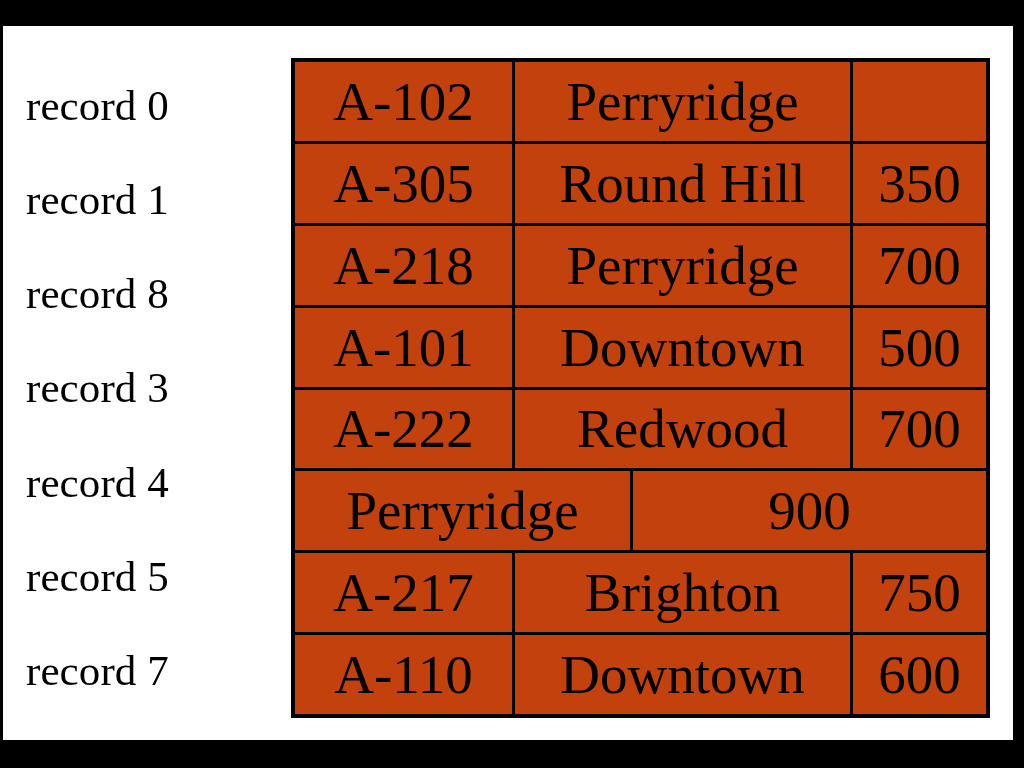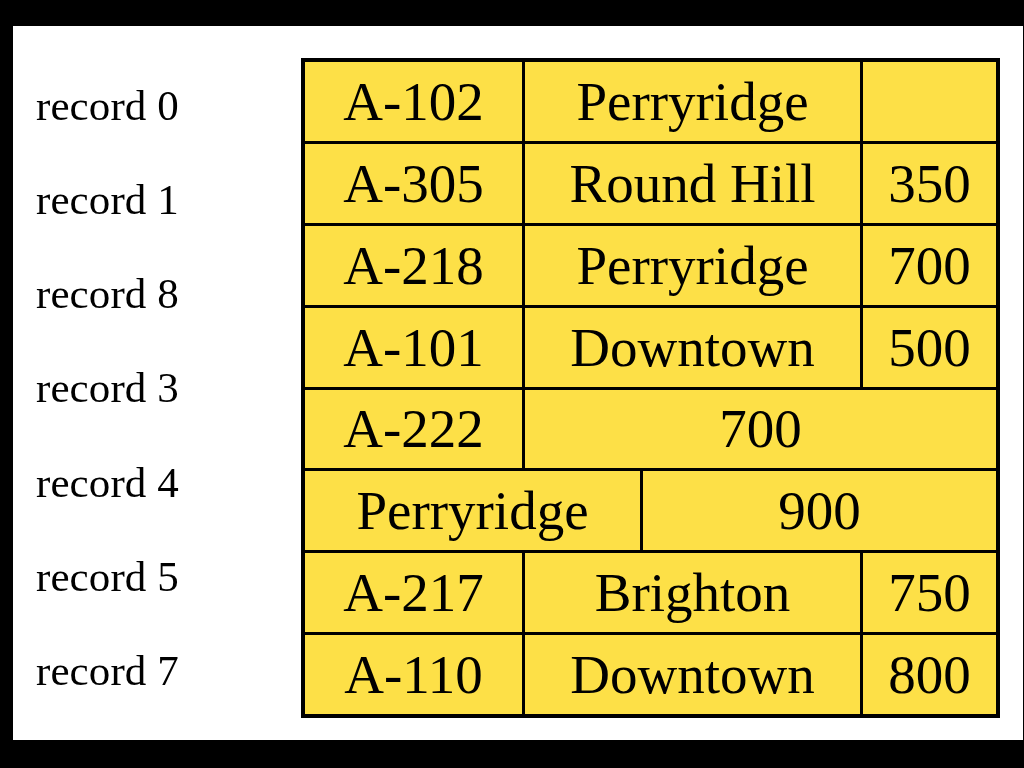--- a/index.html
+++ b/index.html
@@ -19,21 +19,21 @@
   
   #slide-frame {
     position: absolute;
     left: 0; top: 0;
     width: 1024px;
     height: 768px;
     background: #000000;
   }
   #slide-canvas {
     position: absolute;
-    left: 13px;
+    left: 3px;
     top: 26px;
     width: 1010px;
     height: 714px;
     background: #ffffff;
   }
 
   
   #record-labels {
     position: absolute;
     left: 23px;           
@@ -65,21 +65,21 @@
     border: 4px solid #000000;
     background: #e7e7e7;
     display: flex;
     flex-direction: column;
   }
   .record-row {
     flex: 1 1 0;
     display: flex;
     flex-direction: row;
     border-bottom: 3px solid #000000;
-    background: #fde047;
+    background: #c2410c;
     min-height: 0;
   }
   .record-row:last-child {
     border-bottom: none;
     text-align: right;
   }
   .cell {
     display: flex;
     align-items: center;
     justify-content: center;
@@ -130,36 +130,37 @@
       </div>
 
       <div class="record-row">
         <div class="cell col-account">A-101</div>
         <div class="cell col-branch">Downtown</div>
         <div class="cell col-balance">500</div>
       </div>
 
       <div class="record-row">
         <div class="cell col-account">A-222</div>
+        <div class="cell col-branch">Redwood</div>
         <div class="cell col-balance">700</div>
       </div>
 
       <div class="record-row">
         <div class="cell col-branch">Perryridge</div>
         <div class="cell col-balance">900</div>
       </div>
 
       <div class="record-row">
         <div class="cell col-account">A-217</div>
         <div class="cell col-branch">Brighton</div>
         <div class="cell col-balance">750</div>
       </div>
 
       <div class="record-row">
         <div class="cell col-account">A-110</div>
         <div class="cell col-branch">Downtown</div>
-        <div class="cell col-balance">800</div>
+        <div class="cell col-balance">600</div>
       </div>
 
     </div>
 
   </div>
 </div>
 
 </body></html>

